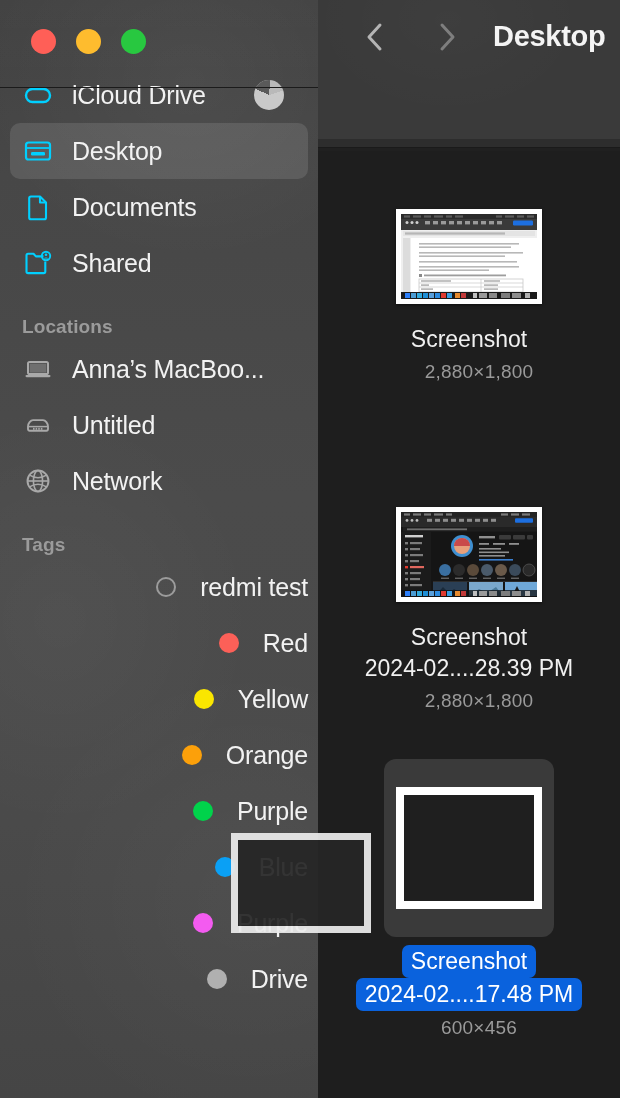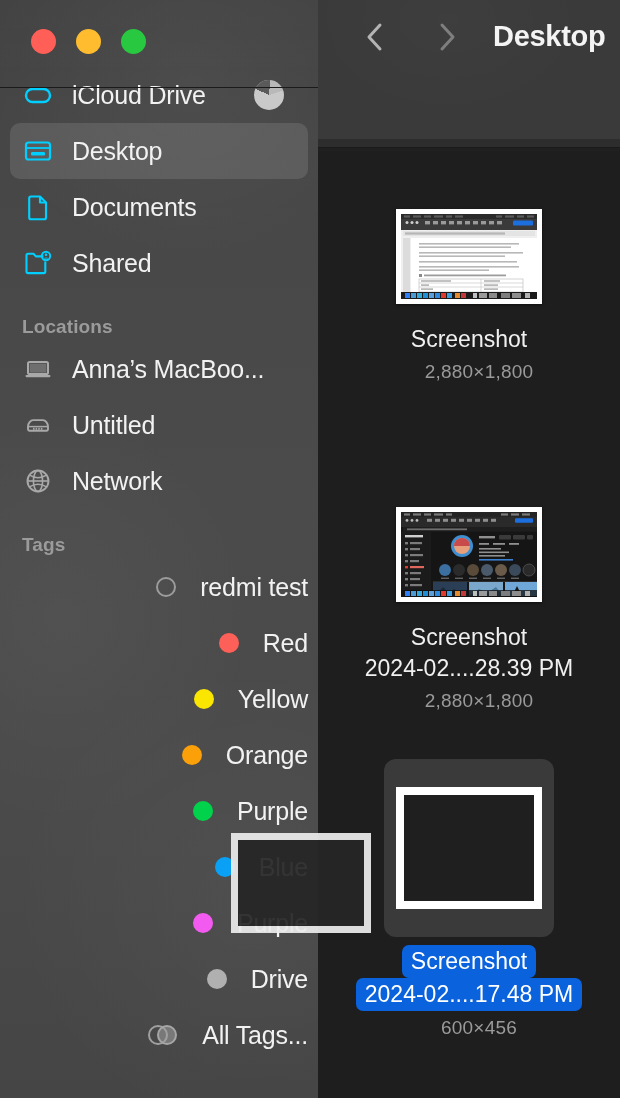--- a/index.html
+++ b/index.html
@@ -320,27 +320,20 @@
         <span class="tag-dot" style="background:#0aa0f5"></span>
         <span class="sb-label">Blue</span>
       </div>
       <div class="sb-row tag-row">
         <span class="tag-dot" style="background:#f35bf0"></span>
         <span class="sb-label">Purple</span>
       </div>
       <div class="sb-row tag-row">
         <span class="tag-dot" style="background:#b0b0b0"></span>
         <span class="sb-label">Drive</span>
-      </div>
-      <div class="sb-row tag-row">
-        <span id="alltags-icon">
-          <i class="a"></i>
-            <i class="b"></i>
-        </span>
-        <span class="sb-label">All Tags...</span>
       </div>
 
     </div>
   </div>
 
   <div id="content">
 
     <div id="toolbar">
       <div class="nav-chevron" id="nav-back">
         <span>

